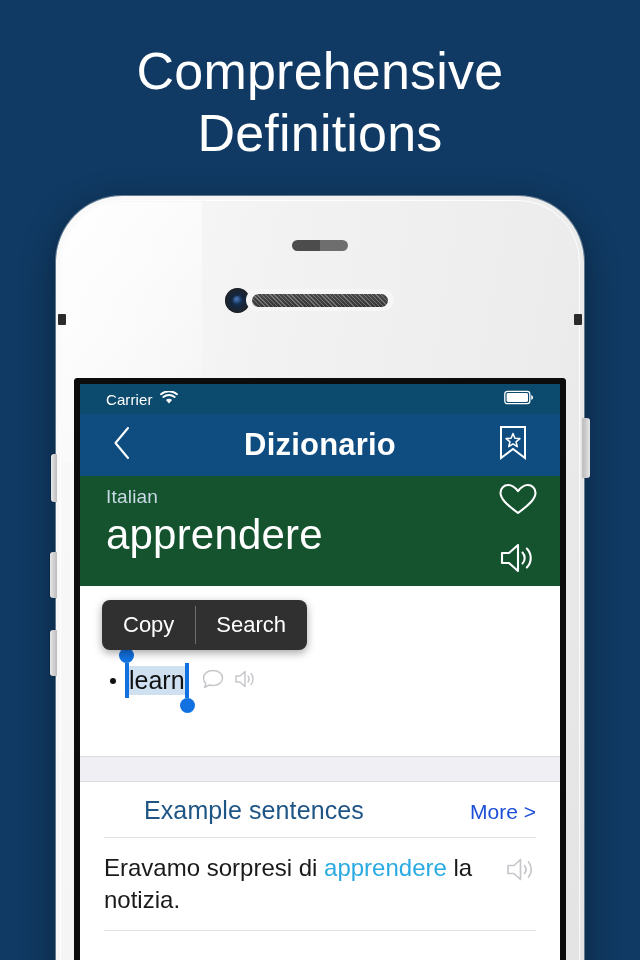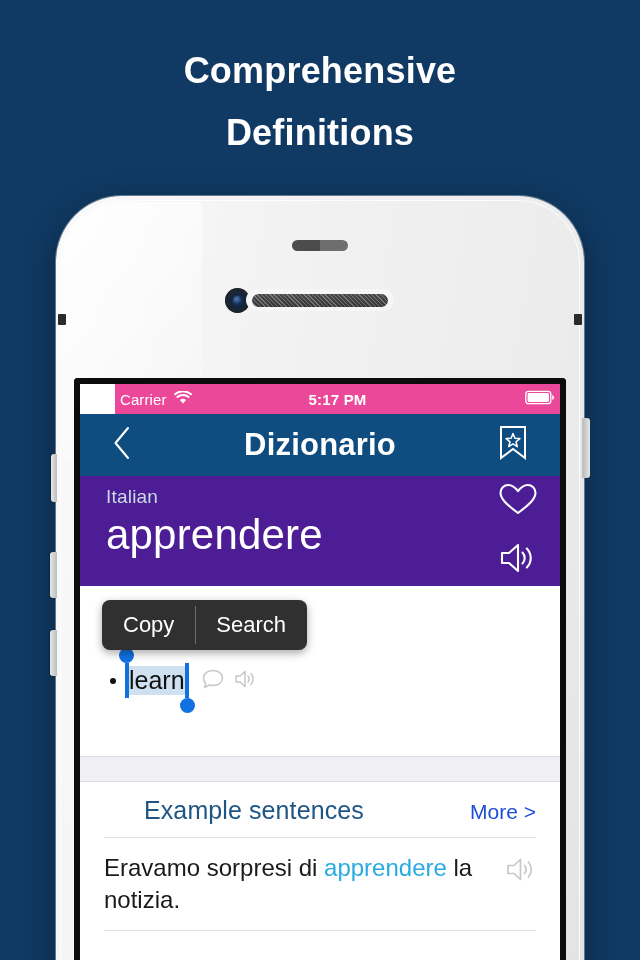--- a/index.html
+++ b/index.html
@@ -8,23 +8,23 @@
     overflow: hidden;
     font-family: "Liberation Sans", sans-serif;
   }
   body { background: #103a63; position: relative; }
 
   
   .headline {
     position: absolute; top: 40px; left: 0; right: 0;
     text-align: center;
     color: #ffffff;
-    font-size: 36px;
+    font-size: 52px;
     line-height: 62px;
-    font-weight: 700;
+    font-weight: 400;
     letter-spacing: 0.2px;
   }
 
   
   .phone {
     position: absolute;
     left: 56px; top: 196px;
     width: 528px; height: 840px;
     border-radius: 66px 66px 18px 18px;
     background: linear-gradient(100deg,#fafafa 0%,#f2f2f2 35%,#ececec 78%,#e2e2e2 100%);
@@ -99,25 +99,24 @@
     background: #ffffff;
     border: 6px solid #0c0c0c;
     border-bottom: none;
     border-radius: 4px 4px 0 0;
     overflow: hidden;
   }
   .screen-content { position: relative; width: 480px; height: 652px; background: #fff; }
 
   
   .statusbar {
-    height: 30px; background: #ec4899; color: #fff;
+    height: 30px; background: #0c4a6e; color: #fff;
     display: flex; align-items: center;
-    position: relative; padding: 0 5px;
+    position: relative; padding: 0 26px;
     font-size: 15px;
-    margin-left: 35px;
   }
   .sb-left { display: flex; align-items: center; gap: 7px; }
   .sb-carrier { font-size: 15px; letter-spacing: 0.1px; }
   .sb-time {
     position: absolute; left: 0; right: 0; text-align: center;
     font-size: 15px; font-weight: 700; letter-spacing: 0.2px; pointer-events: none;
   }
   .sb-right { margin-left: auto; display: flex; align-items: center; }
 
   
@@ -128,21 +127,21 @@
   .nav-back { width: 44px; height: 44px; display:flex; align-items:center; justify-content:flex-start; }
   .nav-title {
     position: absolute; left: 0; right: 0; text-align: center;
     color: #fff; font-size: 31px; font-weight: 700; letter-spacing: 0.2px;
     pointer-events: none;
   }
   .nav-right { margin-left: auto; width: 44px; height: 44px; display:flex; align-items:center; justify-content:flex-end; }
 
   
   .wordhead {
-    background: #4c1d95; color: #fff;
+    background: #14532d; color: #fff;
     padding: 10px 26px 26px 26px;
     position: relative;
   }
   .wh-lang { font-size: 19px; color: #c9d9e6; margin-bottom: 2px; letter-spacing: 0.2px; }
   .wh-word { font-size: 42px; font-weight: 400; letter-spacing: 0.2px; line-height: 1.18; }
   .wh-actions {
     position: absolute; right: 22px; top: 6px;
     display: flex; flex-direction: column; align-items: center; gap: 20px;
   }
 
@@ -254,21 +253,20 @@
         <div class="sb-left">
           <span class="sb-carrier">Carrier</span>
           <span class="ico">
             <svg width="18" height="14" viewBox="0 0 18 14">
               <path d="M9 12.6 L5.9 8.9 A5 5 0 0 1 12.1 8.9 Z" fill="#fff"></path>
               <path d="M3.3 6.0 A9 9 0 0 1 14.7 6.0" stroke="#fff" stroke-width="1.9" fill="none" stroke-linecap="round"></path>
               <path d="M1.0 3.2 A12.5 12.5 0 0 1 17.0 3.2" stroke="#fff" stroke-width="1.9" fill="none" stroke-linecap="round"></path>
             </svg>
           </span>
         </div>
-        <div class="sb-time">5:17 PM</div>
         <div class="sb-right">
           <span class="ico">
             <svg width="30" height="15" viewBox="0 0 30 15">
               <rect x="0.8" y="1.3" width="25" height="12.4" rx="2.6" fill="none" stroke="#fff" stroke-width="1.3"></rect>
               <rect x="2.6" y="3" width="21.4" height="9" rx="1.4" fill="#fff"></rect>
               <path d="M27.2 5 L27.2 10 A2.6 2.6 0 0 0 27.2 5 Z" fill="#fff"></path>
             </svg>
           </span>
         </div>
       </div>

